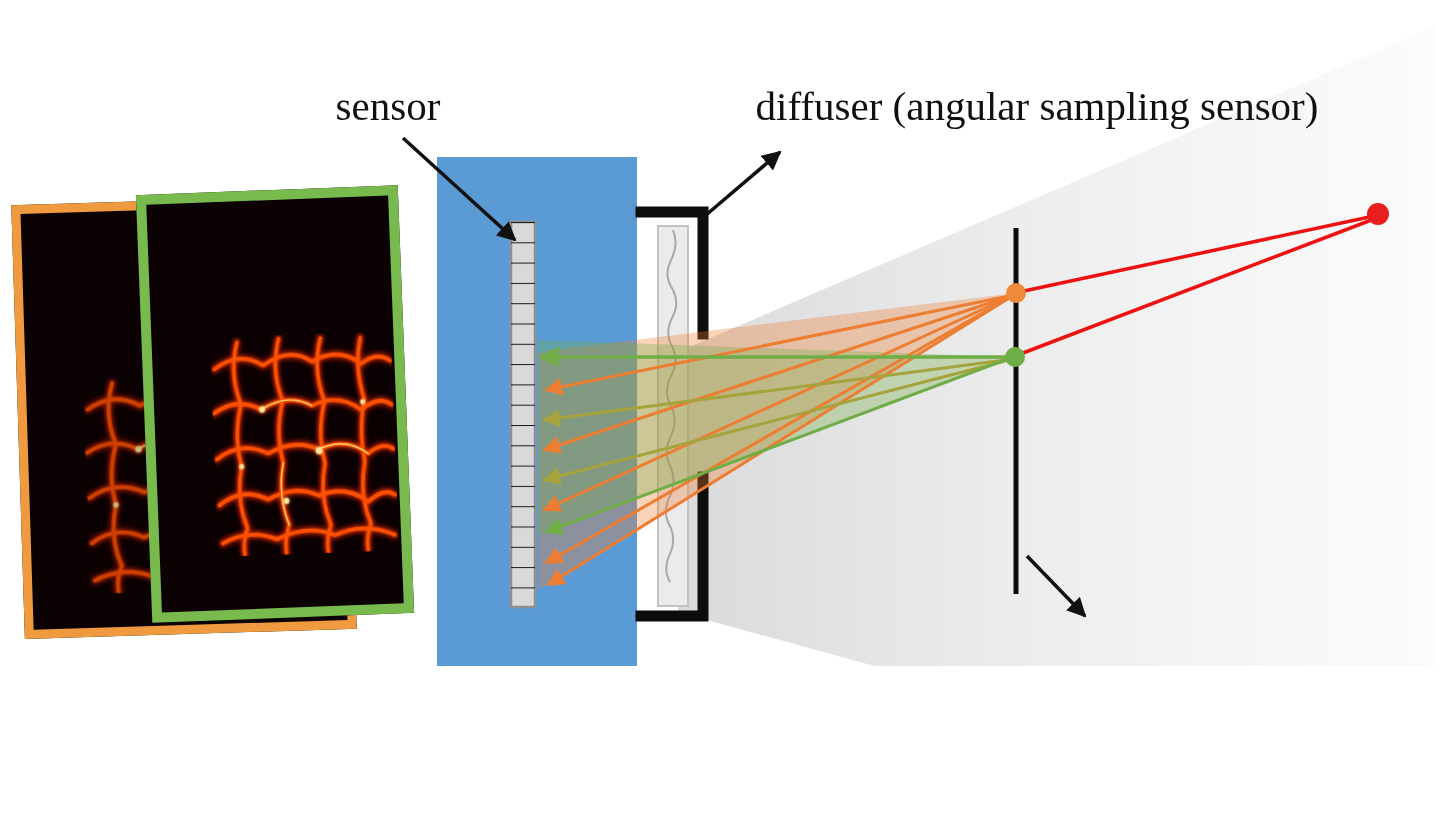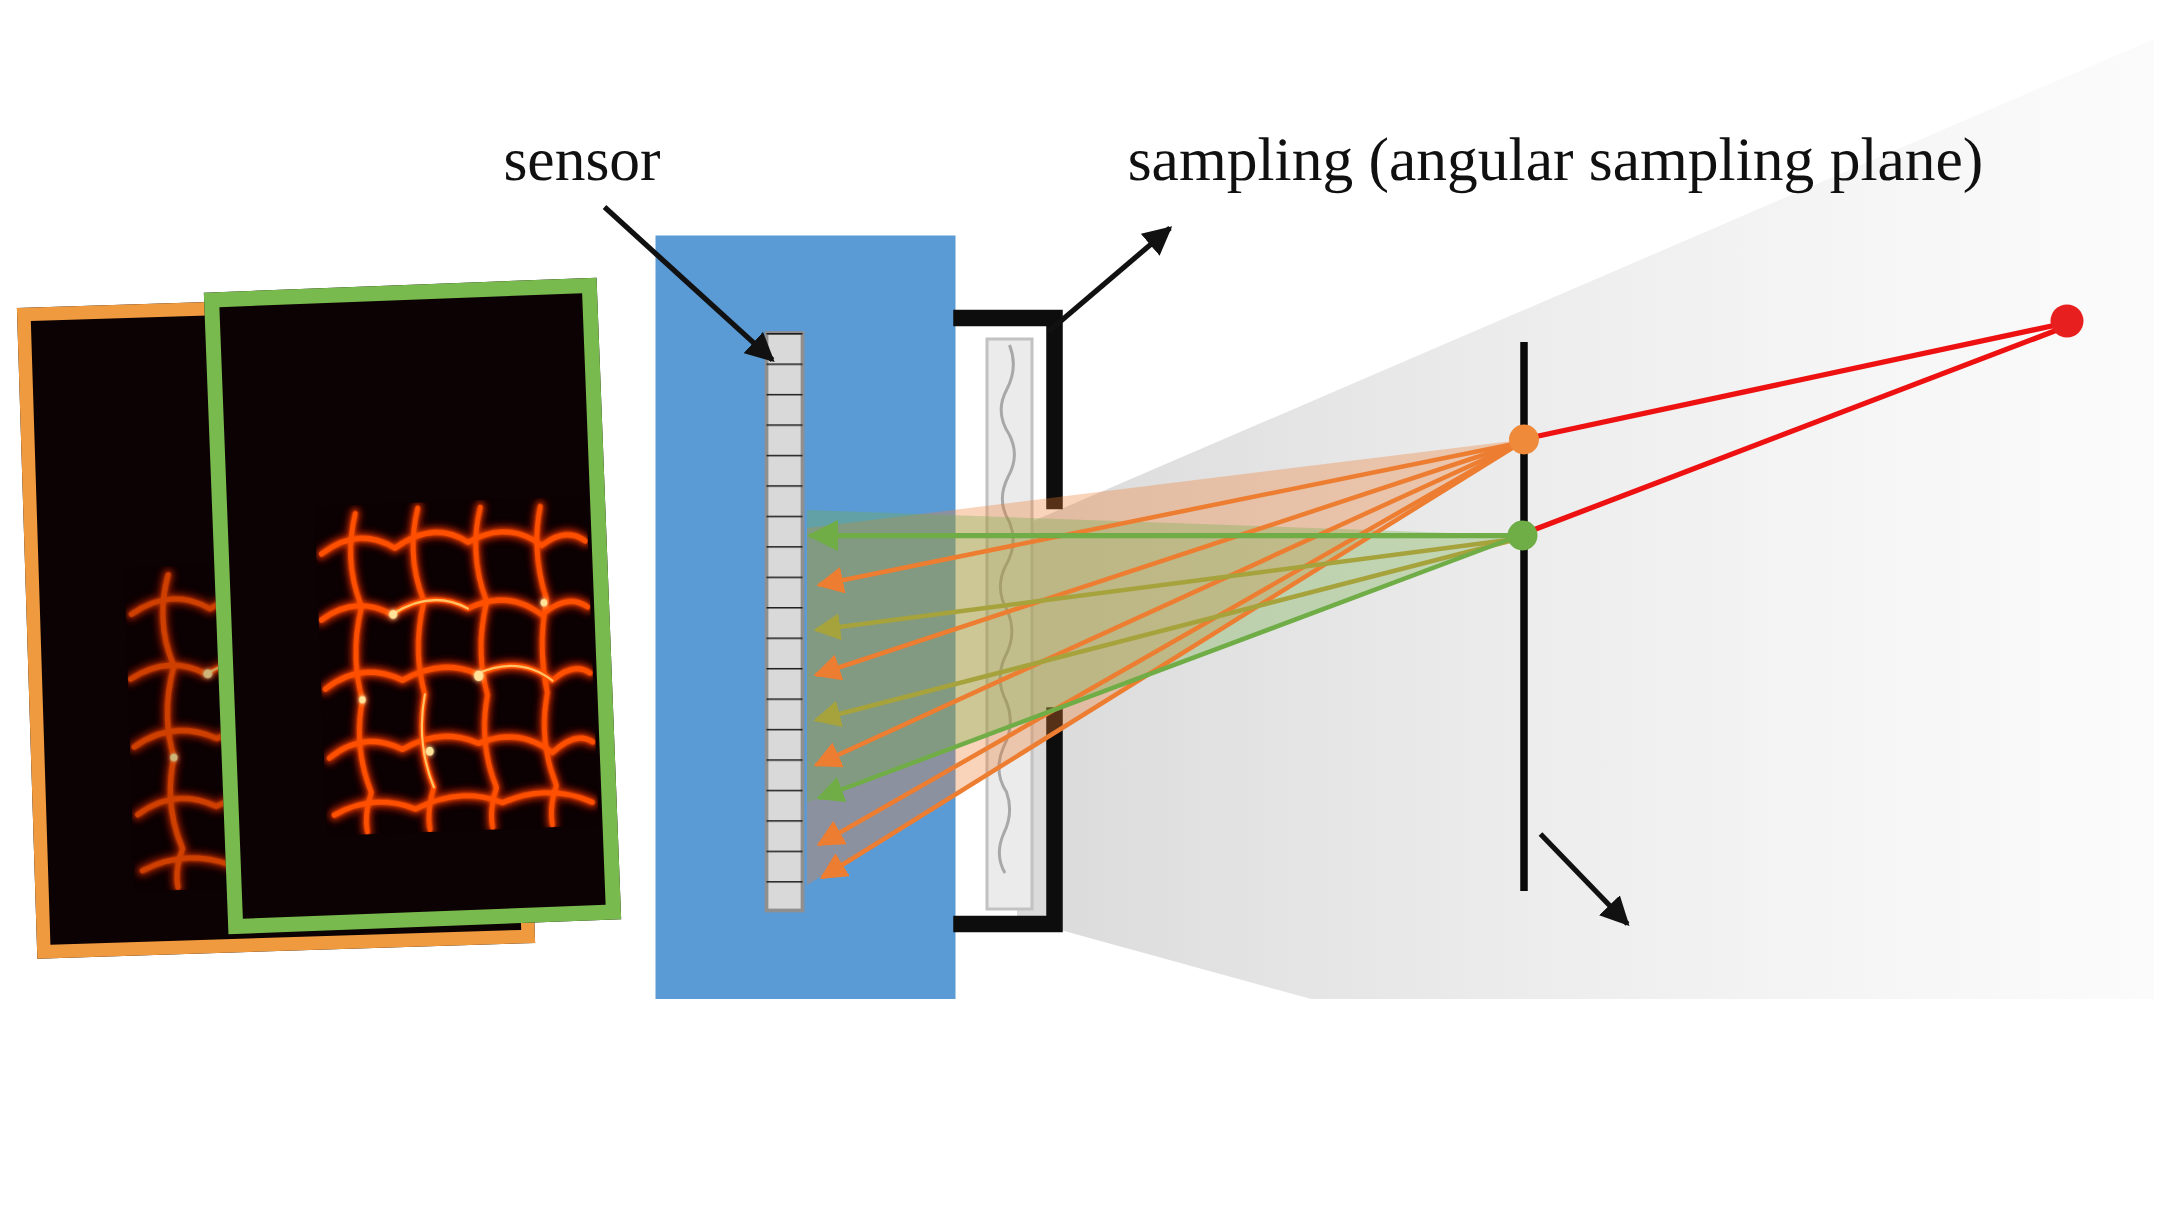--- a/index.html
+++ b/index.html
@@ -148,15 +148,15 @@
     <circle cx="1016" cy="293" r="10" fill="#ee8a3a"></circle>
     <circle cx="1015" cy="357" r="10" fill="#6fad46"></circle>
     <circle cx="1378" cy="214" r="11" fill="#e81f1f"></circle>
 
     <line x1="403" y1="138" x2="515" y2="240" stroke-width="3.5" marker-end="url(#mBlack)" stroke="#111111"></line>
     <line x1="699" y1="221" x2="780" y2="152" stroke-width="3.5" marker-end="url(#mBlack)" stroke="#111111"></line>
     <line x1="1027" y1="556" x2="1085" y2="616" stroke-width="3.5" marker-end="url(#mBlack)" stroke="#111111"></line>
   </svg>
 
   <div class="label label-sensor">sensor</div>
-  <div class="label label-diffuser">sampling (angular sampling plane)</div>
+  <div class="label label-diffuser">diffuser (angular sampling sensor)</div>
 
 </div>
 
 </body></html>

